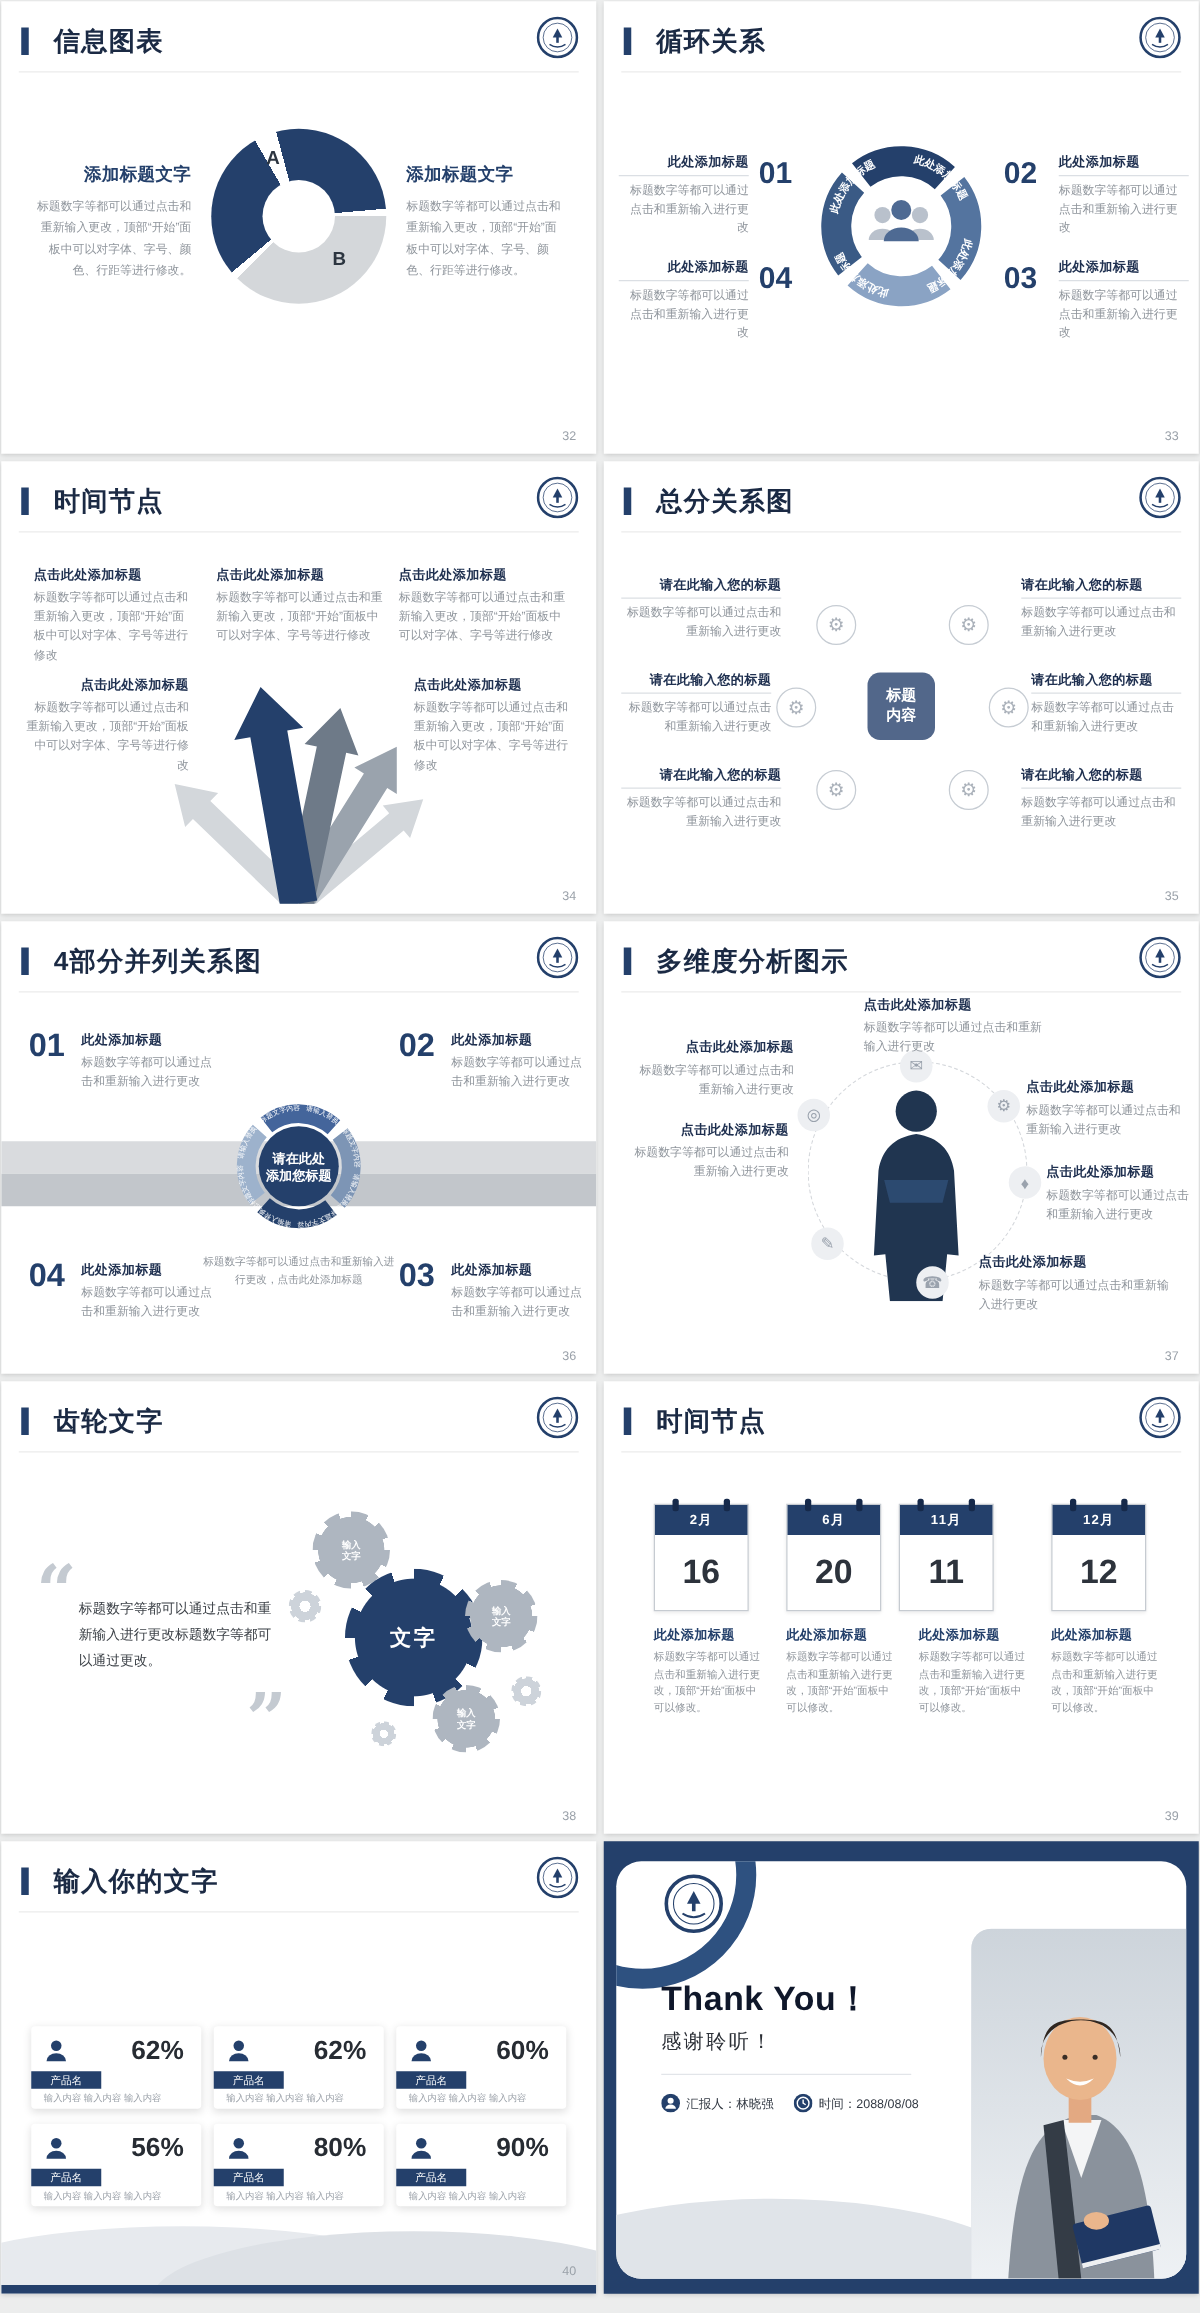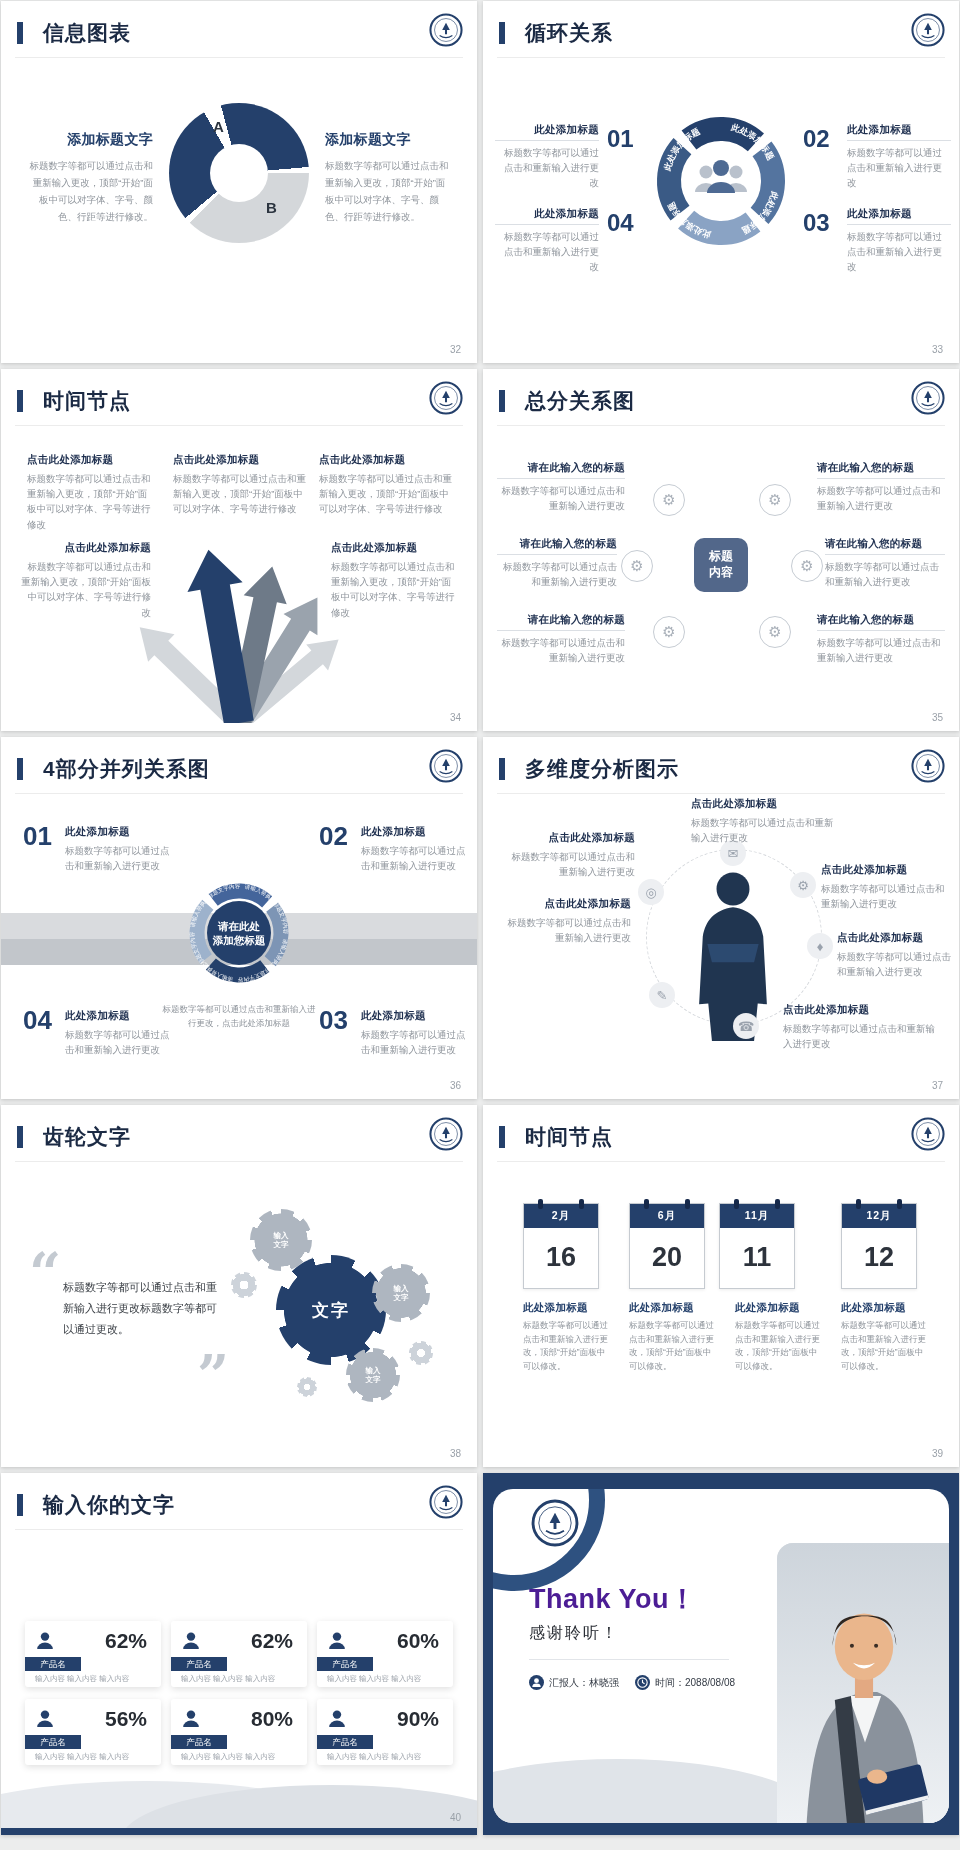--- a/index.html
+++ b/index.html
@@ -53,21 +53,21 @@
 .card .pic{position:absolute;left:10px;top:9px;width:20px;height:20px}
 .card .lab{position:absolute;left:0;top:36px;width:56px;height:14px;background:#24406b;color:#fff;font-size:8.5px;line-height:14px;text-align:center}
 .card .note{position:absolute;left:10px;top:53px;font-size:7.5px;color:#9ba1a9}
 .wave{position:absolute;border-radius:50%;z-index:1}
 .navybar{position:absolute;left:0;right:0;bottom:0;height:7px;background:#24406b;z-index:3}
 
 .s41{background:#24406b}
 .card41{position:absolute;left:10px;top:16px;right:10px;bottom:12px;background:#fff;border-radius:20px;overflow:hidden}
 .corner41{position:absolute;left:-70px;top:-80px;width:150px;height:150px;border-radius:50%;border:16px solid #2e5180}
 .logo41{position:absolute;left:38px;top:10px;width:48px;height:48px}
-.ty{position:absolute;left:36px;top:92px;font-size:27px;font-weight:bold;color:#4c1d95;letter-spacing:.5px}
+.ty{position:absolute;left:36px;top:92px;font-size:27px;font-weight:bold;color:#0f172a;letter-spacing:.5px}
 .xy{position:absolute;left:36px;top:134px;font-size:16px;font-weight:normal;color:#2b2f36;letter-spacing:2px}
 .ln41{position:absolute;left:36px;top:170px;width:200px;height:1px;background:#e2e5e9}
 .info41{position:absolute;left:36px;top:186px;display:flex;gap:16px;align-items:center}
 .info41 .it{display:flex;align-items:center;gap:5px;font-size:10px;color:#333a44}
 .photo41{position:absolute;right:0;top:54px;bottom:0;width:172px;border-radius:16px 0 0 0;overflow:hidden;z-index:2;background:#dfe3e8}
 svg text{font-family:"Liberation Sans","DejaVu Sans",sans-serif}
 </style>
 </head>
 <body>
 

